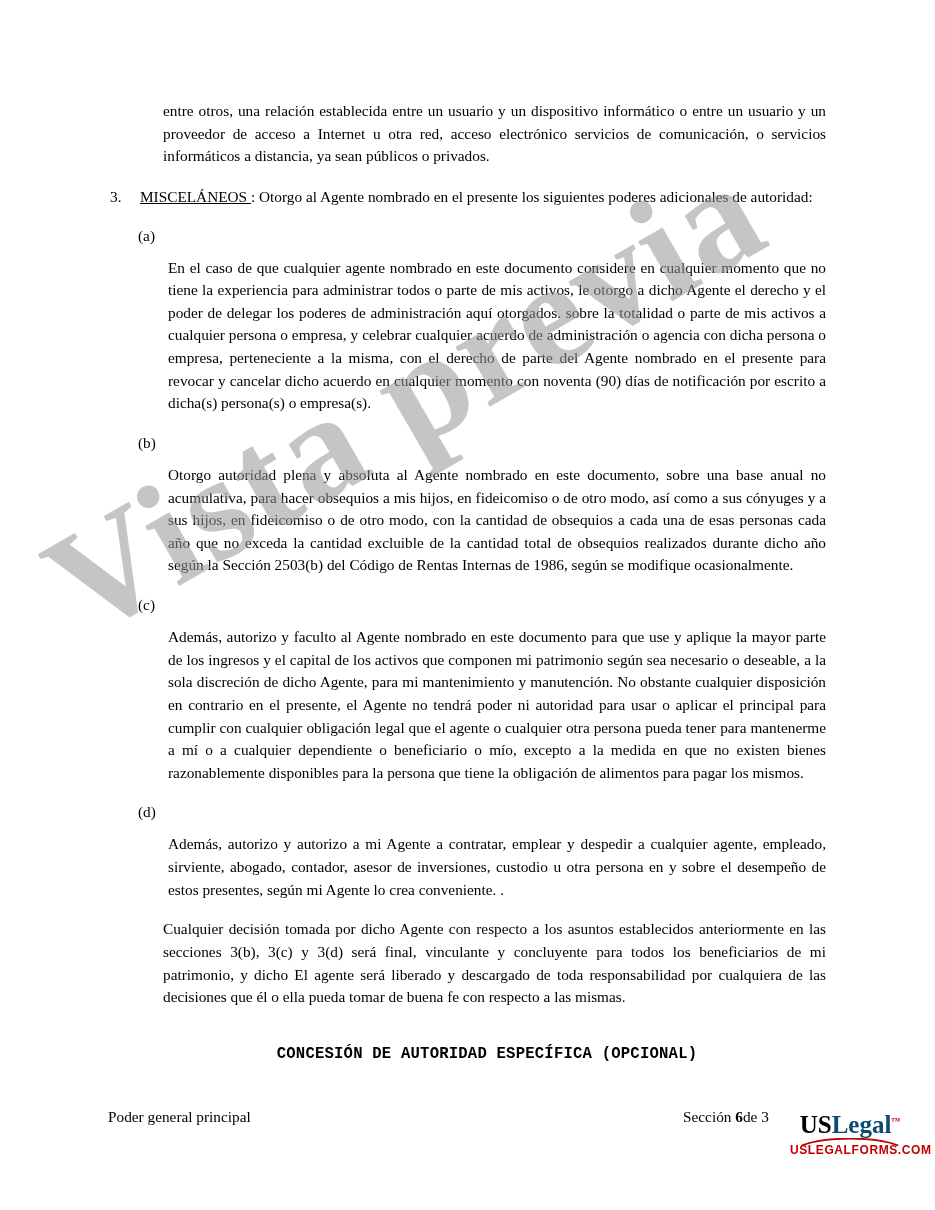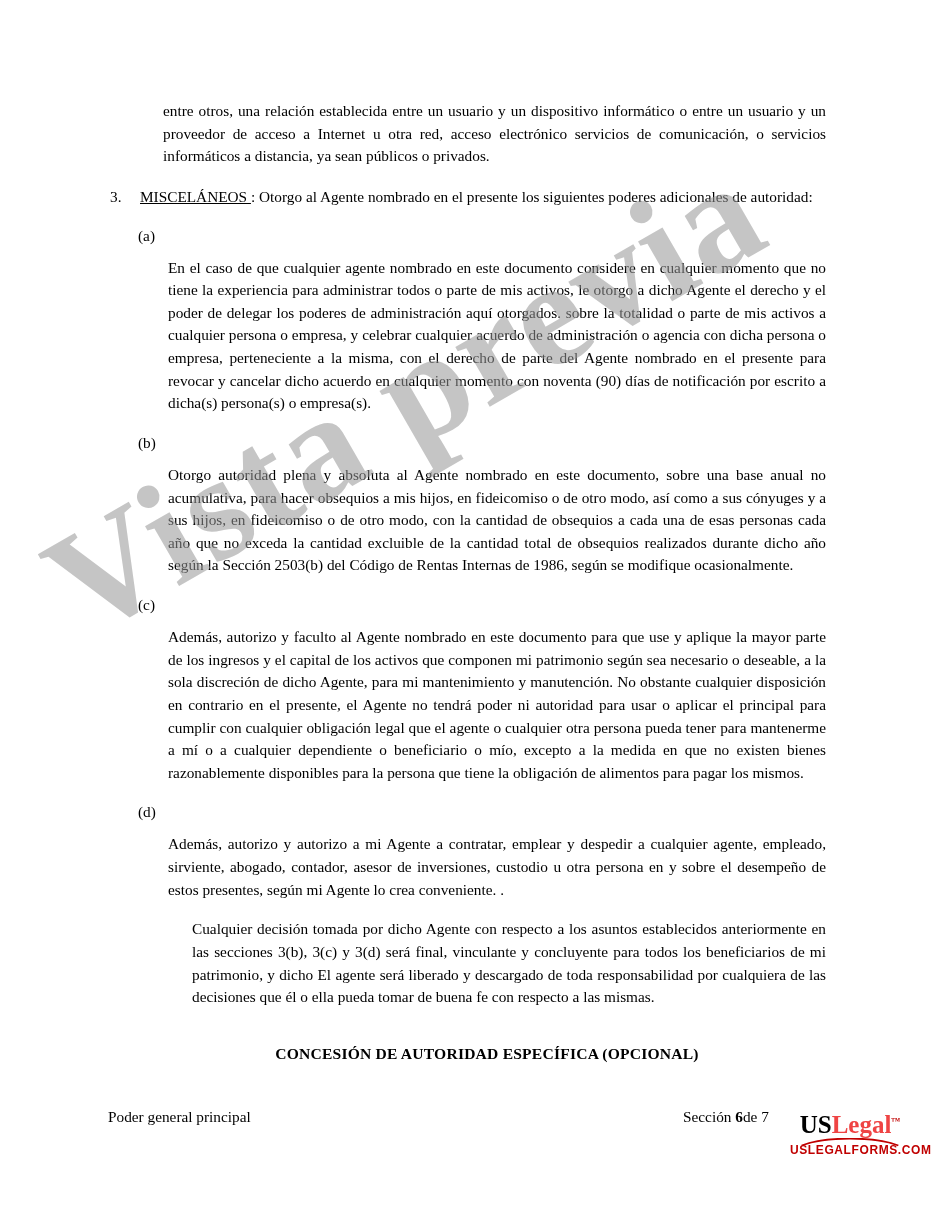--- a/index.html
+++ b/index.html
@@ -61,31 +61,32 @@
     width: 30px;
     flex: 0 0 30px;
     font-size: 15.3px;
     line-height: 1.48;
   }
   .lettered .body {
     flex: 1 1 auto;
     margin-top: 32px;
   }
   .closing {
-    margin-left: 84px;
+    margin-left: 55px;
     margin-top: 14px;
     margin-bottom: 0;
   }
   .center-head {
     text-align: center;
     font-weight: bold;
     font-size: 15.6px;
     margin-top: 36px;
     margin-left: 40px;
     letter-spacing: 0.2px;
+    font-family: Liberation Mono, monospace;
   }
   .footer {
     position: absolute;
     left: 108px;
     right: 90px;
     top: 1108px;
     font-size: 15.3px;
   }
   .footer-left {
     position: absolute;
@@ -135,21 +136,21 @@
     font-size: 25px;
     font-weight: bold;
     color: #1f3a93;
     letter-spacing: 0px;
     line-height: 1;
   }
   .logo .mark .us {
     color: #000000;
   }
   .logo .mark .legal {
-    color: #ef4444;
+    color: #0c4a6e;
   }
   .logo .tm {
     font-size: 9px;
     vertical-align: super;
     color: #c00000;
   }
   .logo .sub {
     margin-top: 6px;
     font-family: "Liberation Sans", sans-serif;
     font-size: 12px;
@@ -214,21 +215,21 @@
     <p class="center-head">CONCESIÓN DE AUTORIDAD ESPECÍFICA (OPCIONAL)</p>
 
   </div>
 
   <div class="watermark">
     <span>Vista previa</span>
   </div>
 
   <div class="footer">
     <div class="footer-left">Poder general principal</div>
-    <div class="footer-right"><span>Sección </span><b>6</b><span>de 7</span></div>
+    <div class="footer-right"><span>Sección </span><b>6</b><span>de 3</span></div>
   </div>
 
   <div class="logo">
     <div class="mark"><span class="us">US</span><span class="legal">Legal</span><span class="tm">™</span></div>
     <svg class="swoosh" viewBox="0 0 120 12">
       <path d="M2 9 C 30 -2, 90 -2, 118 9" stroke="#c00000" stroke-width="2.2" fill="none"></path>
     </svg>
     <div class="sub">USLEGALFORMS.COM</div>
   </div>
 

